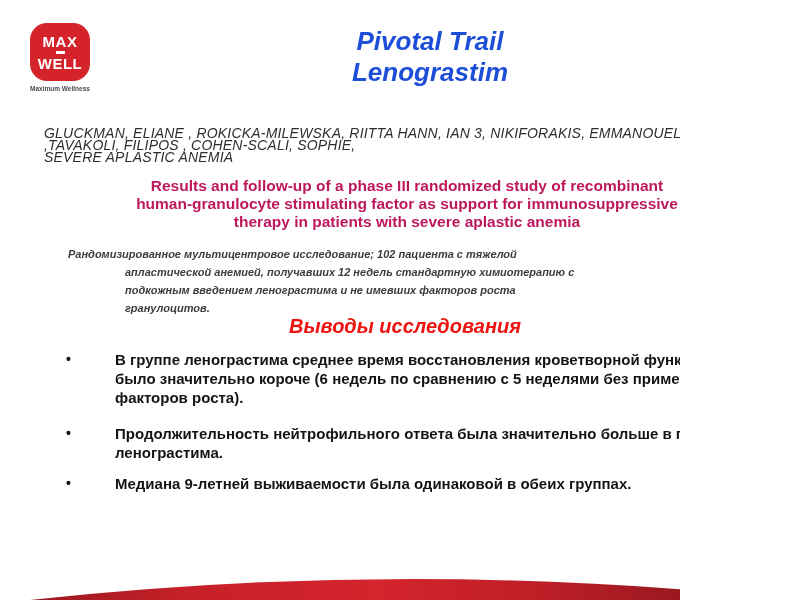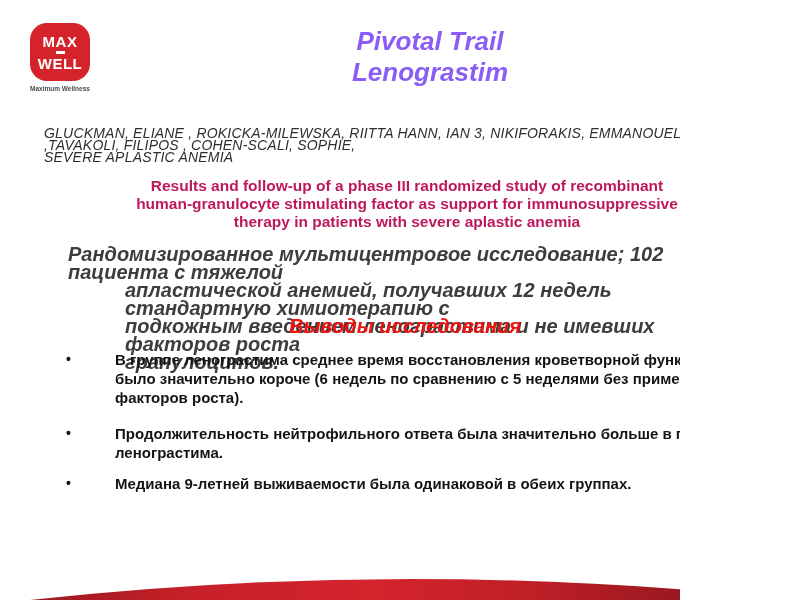--- a/index.html
+++ b/index.html
@@ -9,33 +9,33 @@
   
   .logo{position:absolute;left:29px;top:23px;width:62px;text-align:center;}
   .logo-mark{width:60px;height:58px;background:#d4232a;border-radius:17px;margin:0 auto;
     display:flex;flex-direction:column;align-items:center;justify-content:center;}
   .logo-word{color:#ffffff;font-weight:bold;font-size:15px;line-height:15px;letter-spacing:0.5px;}
   .logo-dash{width:9px;height:3px;background:#ffffff;margin:2px 0;}
   .logo-caption{margin-top:4px;font-size:6.5px;font-weight:bold;color:#4a4a4a;white-space:nowrap;}
 
   
   .title{position:absolute;top:26px;left:60px;width:740px;text-align:center;
-    color:#8b5cf6;font-weight:bold;font-style:italic;font-size:26px;line-height:31px;}
+    color:#1d4ed8;font-weight:bold;font-style:italic;font-size:26px;line-height:31px;}
 
   
   .authors{position:absolute;top:127px;left:44px;width:690px;text-align:left;
     font-style:italic;font-size:14px;line-height:12px;color:#2e2e2e;letter-spacing:0.2px;}
 
   
   .study-title{position:absolute;top:177px;left:62px;width:690px;text-align:center;
     font-weight:bold;font-size:15.5px;line-height:18px;color:#be185d;}
 
   
   .summary-ru{position:absolute;top:245px;left:68px;width:660px;
-    font-style:italic;font-weight:bold;font-size:20px;line-height:18px;color:#3d3d3d;}
+    font-style:italic;font-weight:bold;font-size:11px;line-height:18px;color:#3d3d3d;}
   .summary-ru .cont{padding-left:57px;}
 
   
   .conclusions{position:absolute;top:315px;left:55px;width:700px;text-align:center;
     color:#ed1410;font-weight:bold;font-style:italic;font-size:20px;}
 
   
   .bullets{position:absolute;top:350px;left:64px;width:662px;margin:0;padding:0;list-style:none;}
   .bullet-item{position:relative;padding-left:51px;font-weight:bold;font-size:15px;
     line-height:19px;color:#141414;}

